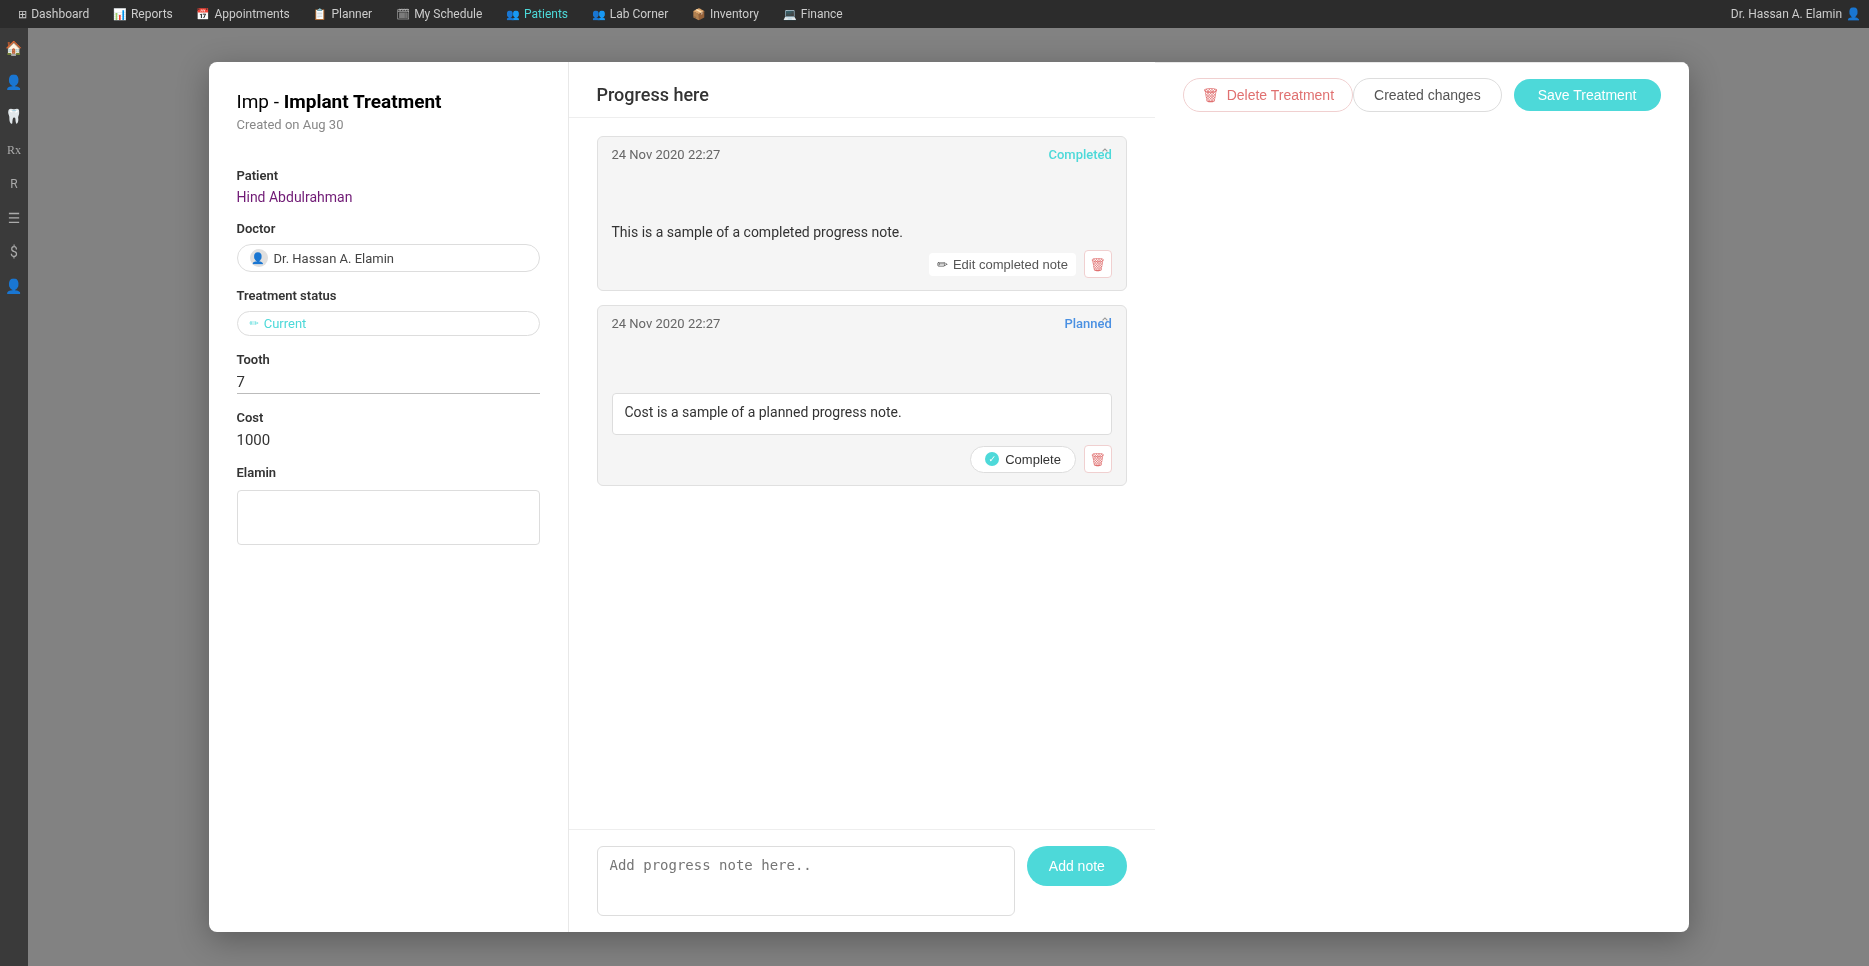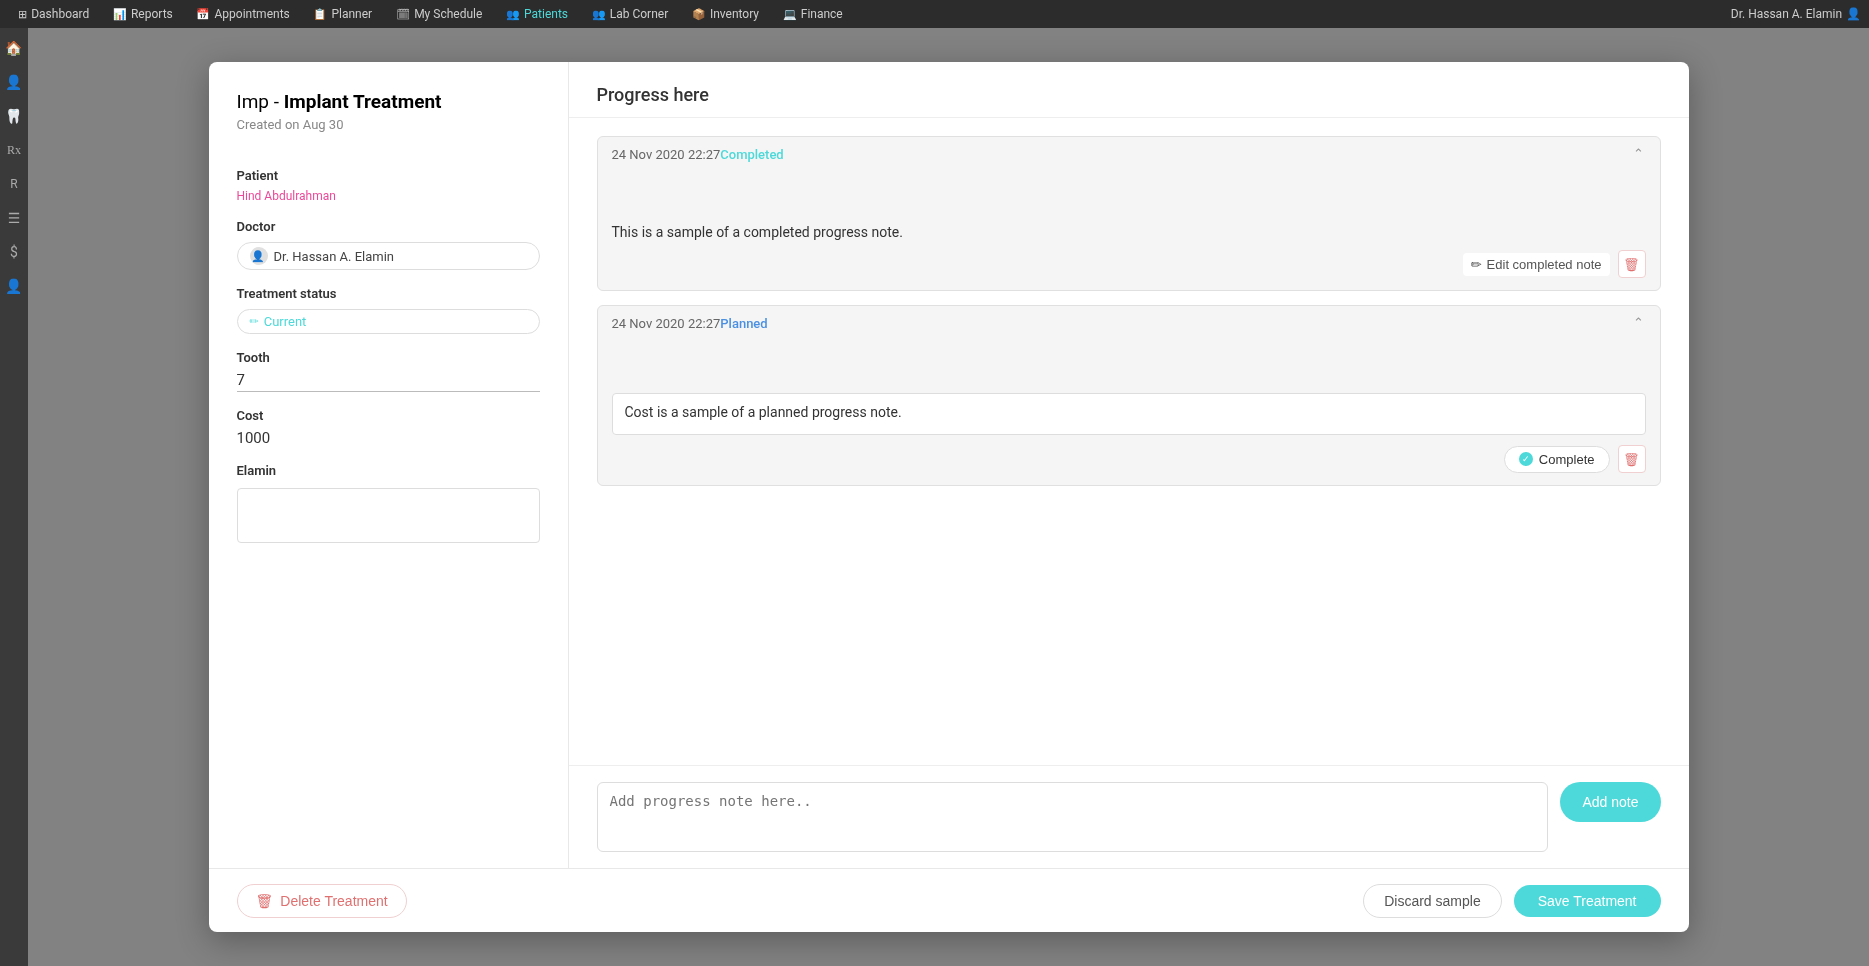--- a/index.html
+++ b/index.html
@@ -88,21 +88,21 @@
       justify-content: center;
     }
 
     
     .modal {
       background: #fff;
       border-radius: 8px;
       width: 1480px;
       height: 870px;
       display: flex;
-      flex-direction: column;
+      flex-direction: row;
       overflow: hidden;
       box-shadow: 0 8px 32px rgba(0,0,0,0.3);
     }
 
     
     .modal-body {
       display: flex;
       flex: 1;
       overflow: hidden;
     }
@@ -134,22 +134,22 @@
       font-size: 13px;
       font-weight: 600;
       color: #333;
       margin-bottom: 6px;
       margin-top: 16px;
     }
     .field-label:first-of-type {
       margin-top: 0;
     }
     .field-value {
-      font-size: 12px;
-      color: #ec4899;
+      font-size: 14px;
+      color: #701a75;
     }
     .doctor-badge {
       display: inline-flex;
       align-items: center;
       gap: 6px;
       border: 1px solid #ddd;
       border-radius: 20px;
       padding: 4px 12px;
       font-size: 13px;
       color: #444;
@@ -232,21 +232,21 @@
     
     .note-card {
       border: 1px solid #e0e0e0;
       border-radius: 6px;
       background: #f5f5f5;
       overflow: hidden;
     }
     .note-card-header {
       display: flex;
       align-items: center;
-      justify-content: flex-start;
+      justify-content: space-between;
       padding: 10px 14px 8px 14px;
       position: relative;
     }
     .note-timestamp {
       font-size: 13px;
       color: #666;
     }
     .note-status-completed {
       font-size: 13px;
       color: #4dd9d9;
@@ -583,19 +583,19 @@
         </div>
       </div>
     </div>
 
     <div class="modal-footer">
       <button class="delete-treatment-btn">
         <span style="color:#e07070;">🗑</span>
         <span>Delete Treatment</span>
       </button>
       <div class="footer-right">
-        <button class="discard-btn">Discard sample</button>
+        <button class="discard-btn">Created changes</button>
         <button class="save-btn">Save Treatment</button>
       </div>
     </div>
 
   </div>
 </div>
 
 </body></html>

